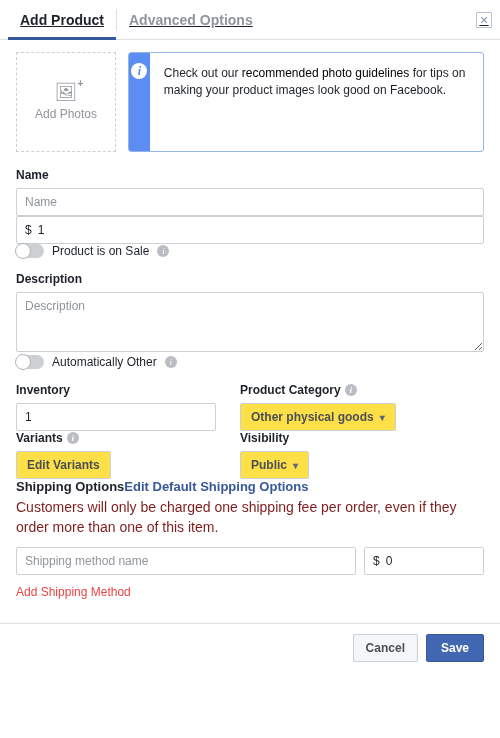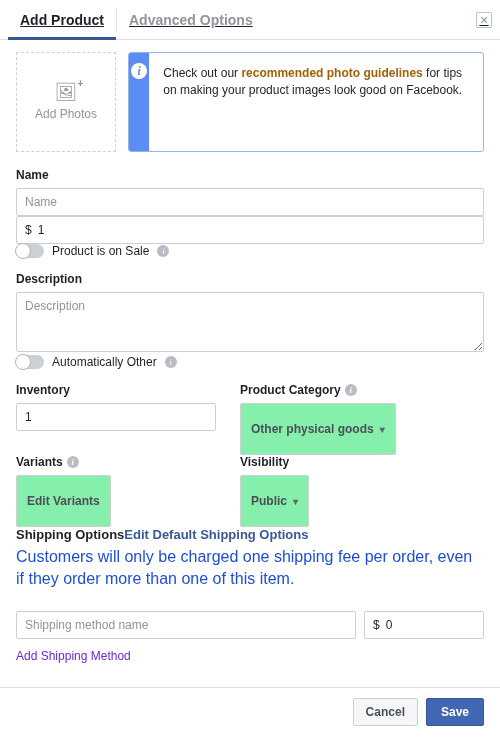--- a/index.html
+++ b/index.html
@@ -115,21 +115,21 @@
     text-align: center;
     line-height: 16px;
     font-family: Georgia, serif;
   }
   .tip-text {
     padding: 12px 14px;
     font-size: 12px;
     color: #1d2129;
     line-height: 1.4;
   }
-  .tip-text .link { color: #a16207; cursor: pointer; font-weight: bold; }
+  .tip-text .link { color: #000000; cursor: pointer; }
   .field-label {
     font-size: 12px;
     font-weight: 600;
     color: #1d2129;
     margin-bottom: 6px;
     display: flex;
     align-items: center;
     gap: 4px;
   }
   .field-block { }
@@ -194,45 +194,45 @@
     display:flex;
     gap: 24px;
   }
   .two-col > div { flex:1; }
   .col-left { max-width: 200px; }
   .btn-like {
     display:inline-flex;
     align-items:center;
     gap:6px;
     border:1px solid #ccd0d5;
-    background:#86efac;
+    background:#fde047;
     color:#4b4f56;
     font-size:12px;
     font-weight:600;
-    padding:18px 10px;
+    padding:6px 10px;
     border-radius:2px;
     cursor:pointer;
   }
   .btn-like .caret {
     font-size:10px;
     color:#606770;
   }
   .section-head {
     font-size:13px;
     font-weight:600;
     margin-bottom:4px;
     display:flex;
     align-items:center;
   }
   .section-head .link2 { color:#385898; font-weight:600; cursor:pointer; }
-  .muted { color:#1d4ed8; font-size:16px; line-height:1.4; margin-bottom:20px; }
+  .muted { color:#7f1d1d; font-size:14px; line-height:1.4; margin-bottom:10px; }
   .ship-row { display:flex; gap:8px; margin-bottom:10px; }
   .ship-row .method { flex: 1; }
   .ship-row .amt { width: 120px; }
-  .link3 { color:#6d28d9; cursor:pointer; font-size:12px; }
+  .link3 { color:#ef4444; cursor:pointer; font-size:12px; }
   .footer {
     border-top:1px solid #dddfe2;
     padding:10px 16px;
     display:flex;
     justify-content:flex-end;
     gap:8px;
     margin-top:16px;
   }
   .btn-cancel {
     border:1px solid #ccd0d5;

